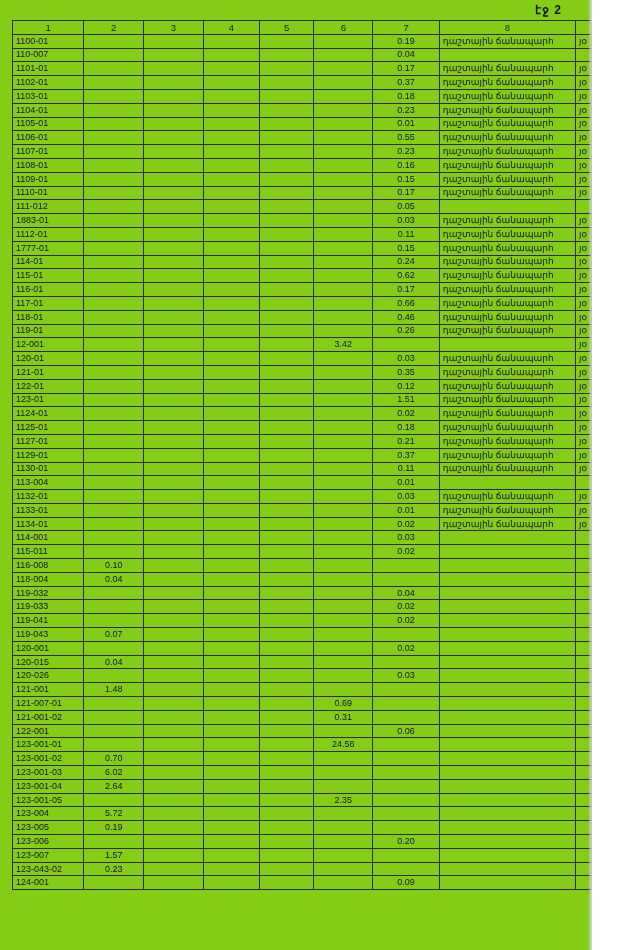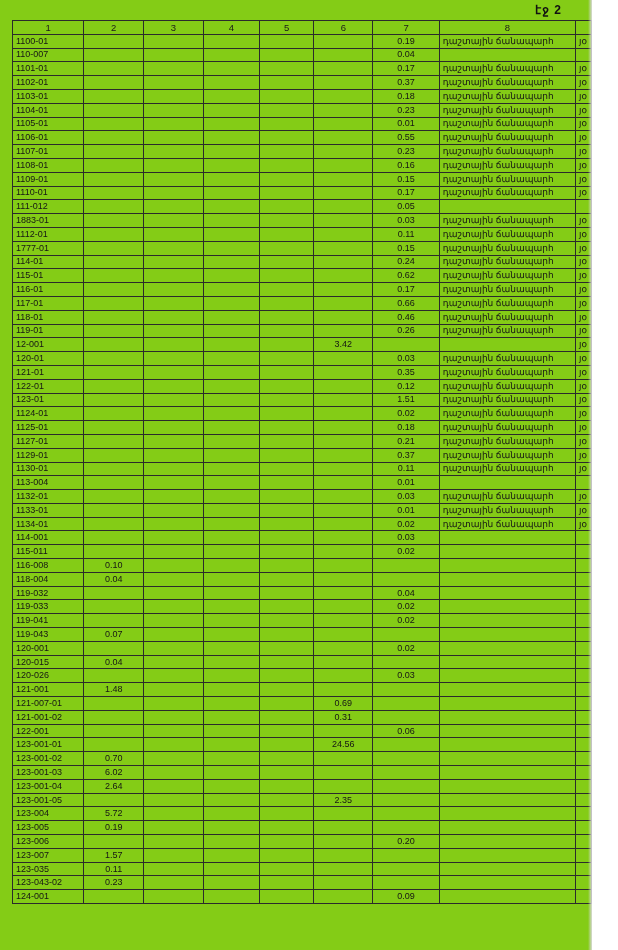--- a/index.html
+++ b/index.html
@@ -758,31 +758,20 @@
           <td class="c2">1.57</td>
           <td class="c3"></td>
           <td class="c4"></td>
           <td class="c5"></td>
           <td class="c6"></td>
           <td class="c7"></td>
           <td class="c8"></td>
           <td class="mark"></td>
         </tr>
         <tr>
-          <td class="c1">123-035</td>
-          <td class="c2">0.11</td>
-          <td class="c3"></td>
-          <td class="c4"></td>
-          <td class="c5"></td>
-          <td class="c6"></td>
-          <td class="c7"></td>
-          <td class="c8"></td>
-          <td class="mark"></td>
-        </tr>
-        <tr>
           <td class="c1">123-043-02</td>
           <td class="c2">0.23</td>
           <td class="c3"></td>
           <td class="c4"></td>
           <td class="c5"></td>
           <td class="c6"></td>
           <td class="c7"></td>
           <td class="c8"></td>
           <td class="mark"></td>
         </tr>

